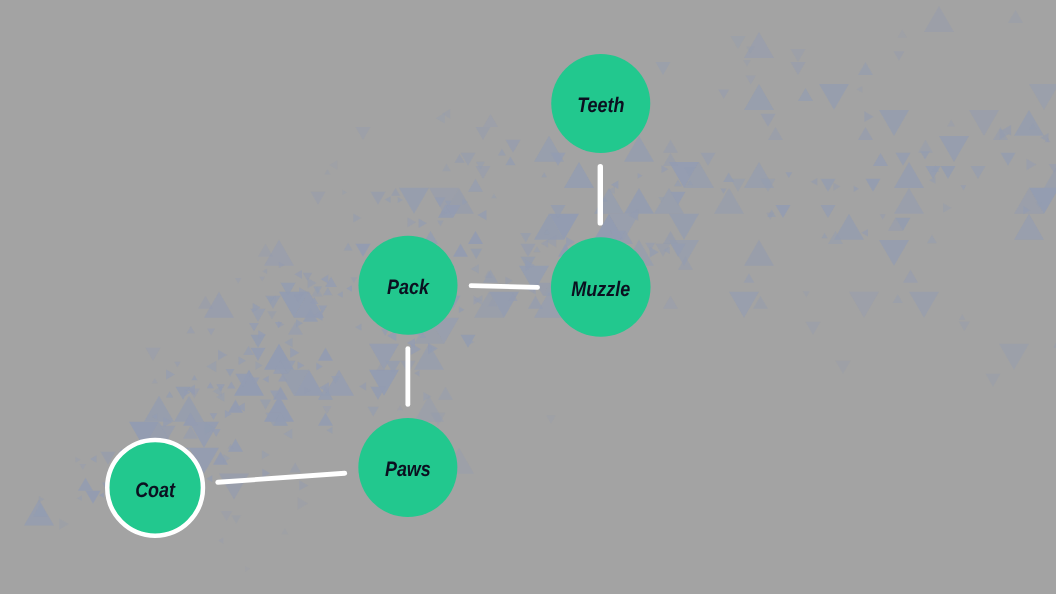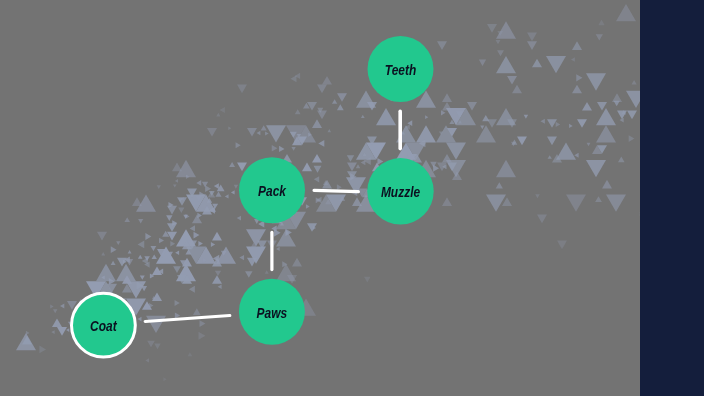--- a/index.html
+++ b/index.html
@@ -1,19 +1,19 @@
 <!DOCTYPE html>
 <html><head>
 <meta charset="utf-8">
 <title>topic-map</title>
 <style>
   html,body{margin:0;padding:0;background:#141E3C;}
   body{width:704px;height:396px;overflow:hidden;
        font-family:"Liberation Sans","DejaVu Sans",sans-serif;}
-  #stage{position:relative;width:640px;height:396px;overflow:hidden;background:#737373;}
+  #stage{position:relative;width:704px;height:396px;overflow:hidden;background:#a3a3a3;}
   svg.layer{position:absolute;left:0;top:0;width:704px;height:396px;display:block;}
   .node-label{font-family:"Liberation Sans","DejaVu Sans",sans-serif;
      font-weight:700;font-style:italic;font-size:14px;fill:#0B1020;
      text-anchor:middle;letter-spacing:0;}
   .connector{stroke:#FFFFFF;stroke-linecap:round;}
   .node-disc{fill:#22C88E;}
   .node[data-selected="true"] .node-disc{stroke:#FFFFFF;stroke-width:3;}
 </style>
 </head>
 <body>

